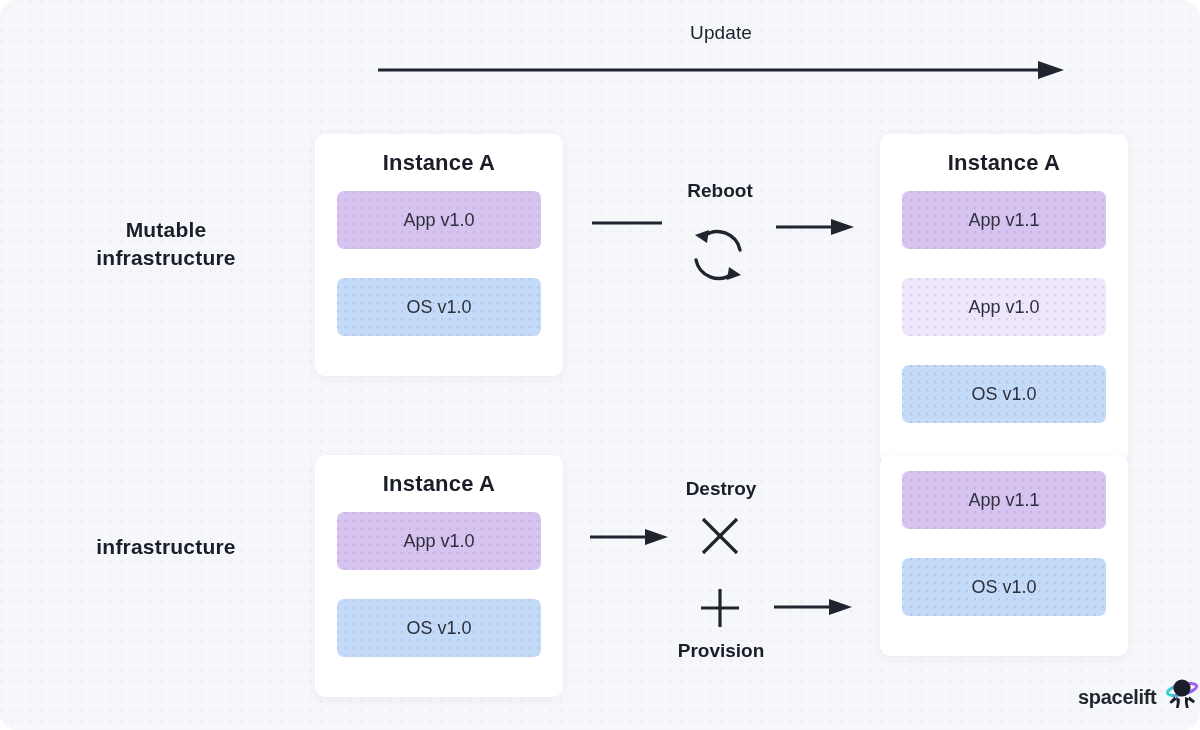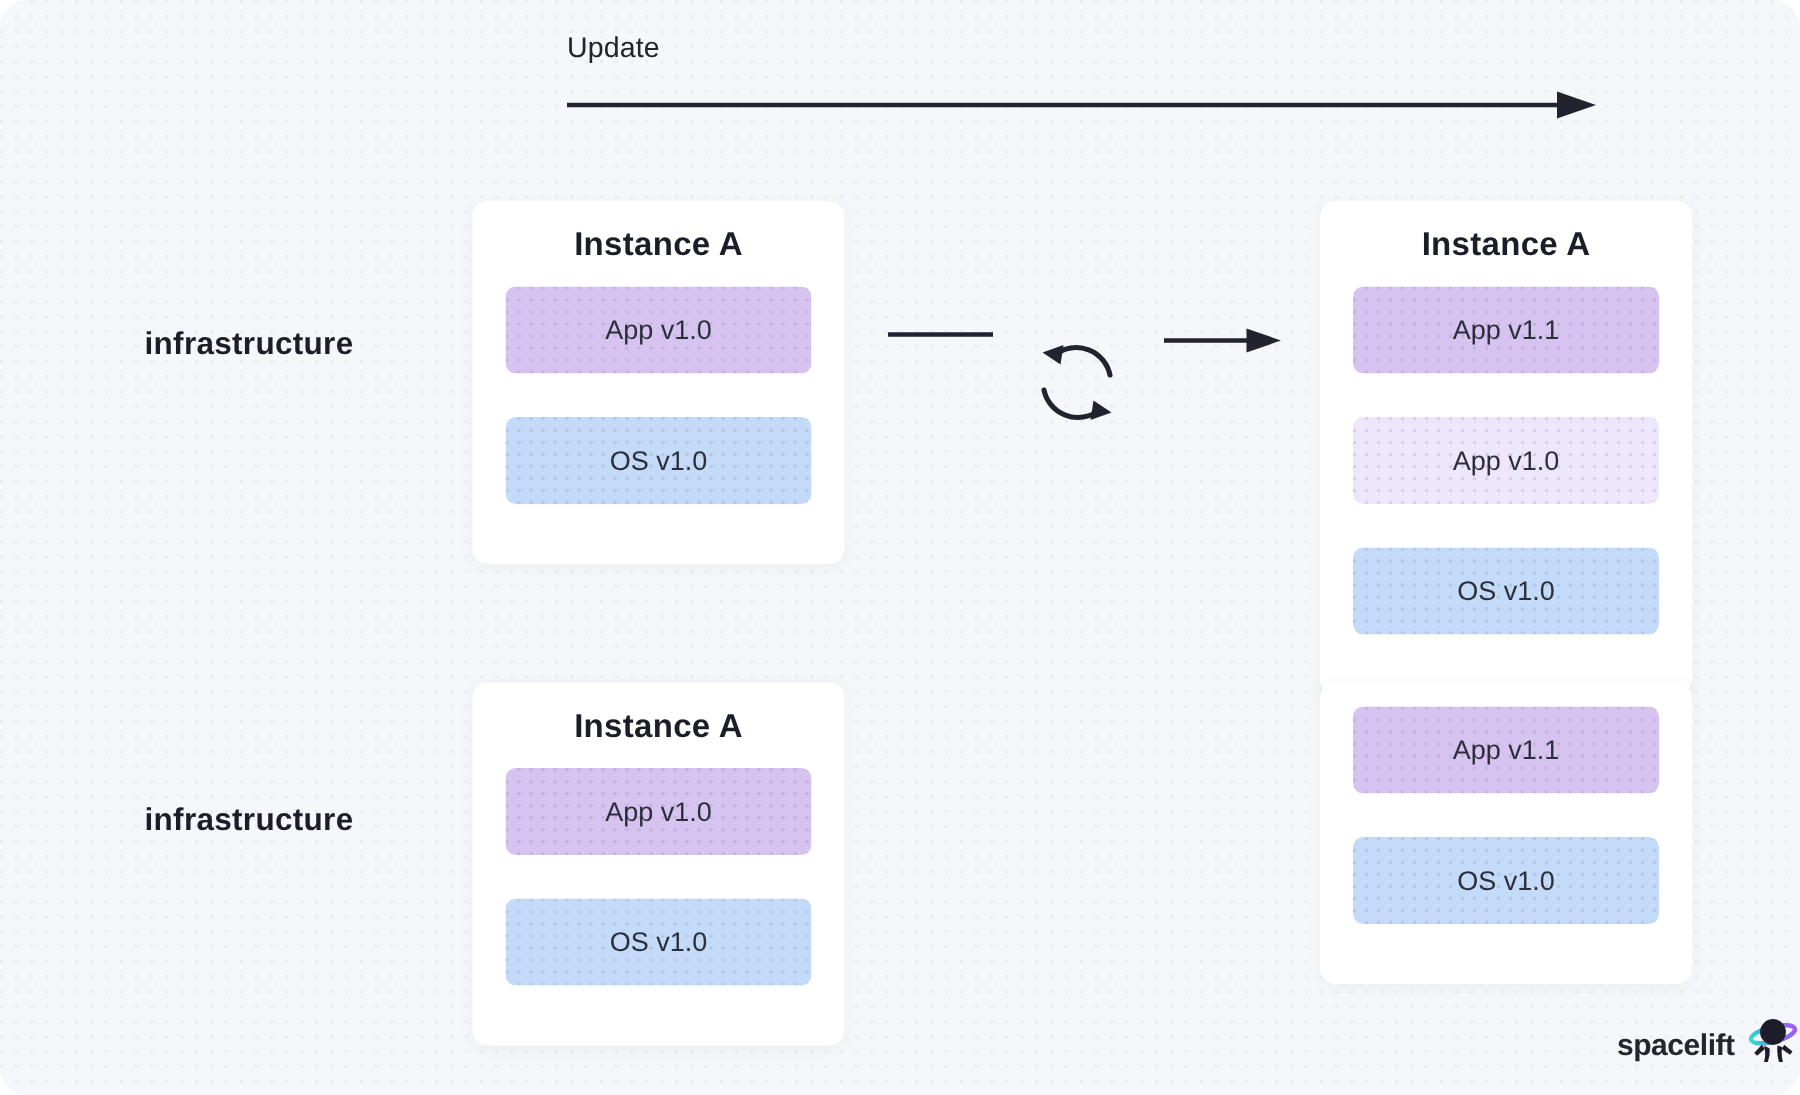--- a/index.html
+++ b/index.html
@@ -29,20 +29,21 @@
     left: 378px;
     top: 22px;
     width: 686px;
     height: 60px;
   }
   .update-label {
     position: absolute;
     left: 0;
     top: 0;
     width: 686px;
+    text-align: center;
     font-size: 19px;
     color: #21242e;
     letter-spacing: .1px;
   }
   .update-arrow {
     position: absolute;
     left: 0;
     top: 38px;
     width: 686px;
     height: 20px;
@@ -159,30 +160,32 @@
 
   <div class="update-row">
     <div class="update-label">Update</div>
     <svg class="update-arrow" viewBox="0 0 686 20">
       <line x1="0" y1="10" x2="660" y2="10" stroke="#21242e" stroke-width="3"></line>
       <polygon points="660,1 686,10 660,19" fill="#21242e"></polygon>
     </svg>
   </div>
 
   <div class="row-label" id="label-mutable">
+    <div>Mutable</div>
     <div>infrastructure</div>
   </div>
 
   <div class="card" id="card-m-left">
     <div class="card-title">Instance A</div>
     <div class="block blk-app">App v1.0</div>
     <div class="block blk-os">OS v1.0</div>
   </div>
 
   <div class="mid" id="reboot-group">
+    <div class="reboot-label">Reboot</div>
 
     <svg id="line-plain" width="70" height="6" viewBox="0 0 70 6">
       <line x1="0" y1="3" x2="70" y2="3" stroke="#21242e" stroke-width="3"></line>
     </svg>
 
     <svg id="reboot-icon" width="66" height="66" viewBox="0 0 66 66">
       <path d="M11 38 A23 23 0 0 0 47 52" fill="none" stroke="#21242e" stroke-width="3.4" stroke-linecap="round"></path>
       <polygon points="44,45 56,53 42,58" fill="#21242e"></polygon>
       <path d="M55 28 A23 23 0 0 0 19 14" fill="none" stroke="#21242e" stroke-width="3.4" stroke-linecap="round"></path>
       <polygon points="22,21 10,13 24,8" fill="#21242e"></polygon>
@@ -204,20 +207,45 @@
   <div class="row-label" id="label-immutable">
     <div>infrastructure</div>
   </div>
 
   <div class="card" id="card-i-left">
     <div class="card-title">Instance A</div>
     <div class="block blk-app">App v1.0</div>
     <div class="block blk-os">OS v1.0</div>
   </div>
 
+  <div class="mid" id="destroy-group">
+    <div class="mid-label" id="destroy-label">Destroy</div>
+
+    <svg id="arrow-destroy-in" width="78" height="18" viewBox="0 0 78 18">
+      <line x1="0" y1="9" x2="56" y2="9" stroke="#21242e" stroke-width="3"></line>
+      <polygon points="55,1 78,9 55,17" fill="#21242e"></polygon>
+    </svg>
+
+    <svg id="destroy-icon" width="44" height="44" viewBox="0 0 44 44">
+      <line x1="5" y1="5" x2="39" y2="39" stroke="#21242e" stroke-width="3.2"></line>
+      <line x1="39" y1="5" x2="5" y2="39" stroke="#21242e" stroke-width="3.2"></line>
+    </svg>
+
+    <svg id="provision-icon" width="44" height="44" viewBox="0 0 44 44">
+      <line x1="22" y1="3" x2="22" y2="41" stroke="#21242e" stroke-width="3.2"></line>
+      <line x1="3" y1="22" x2="41" y2="22" stroke="#21242e" stroke-width="3.2"></line>
+    </svg>
+
+    <svg id="arrow-provision-out" width="78" height="18" viewBox="0 0 78 18">
+      <line x1="0" y1="9" x2="56" y2="9" stroke="#21242e" stroke-width="3"></line>
+      <polygon points="55,1 78,9 55,17" fill="#21242e"></polygon>
+    </svg>
+
+    <div class="mid-label" id="provision-label">Provision</div>
+  </div>
 
   <div class="card" id="card-i-right">
     <div class="block blk-app">App v1.1</div>
     <div class="block blk-os">OS v1.0</div>
   </div>
 
   <div class="logo">
     <span class="logo-word">spacelift</span>
     <svg width="40" height="38" viewBox="0 0 40 38">
       <defs>

